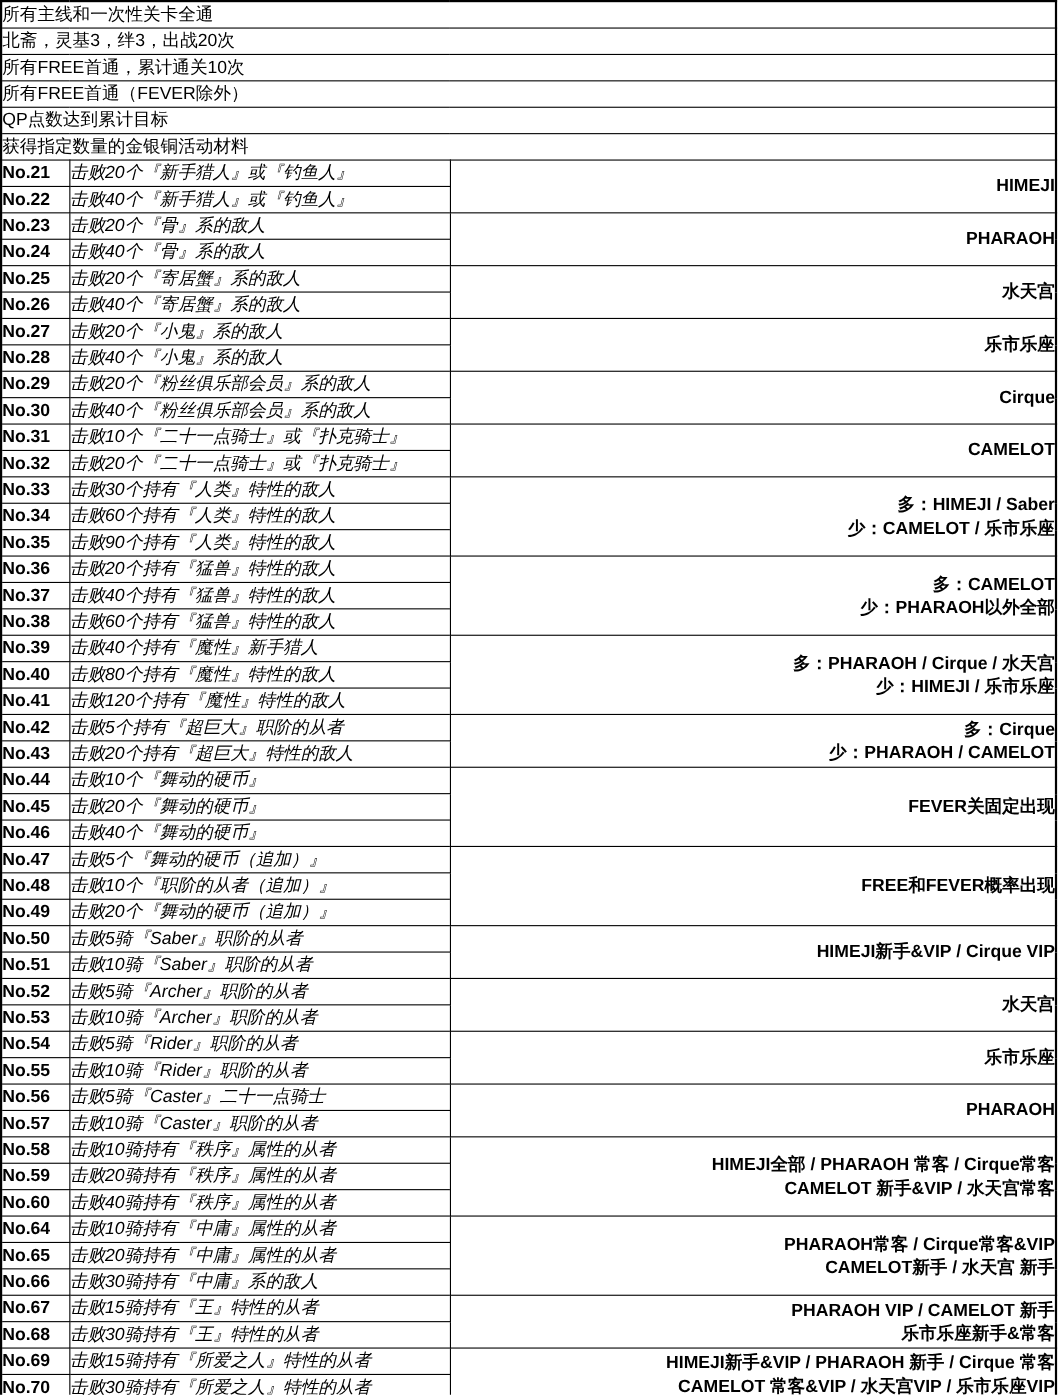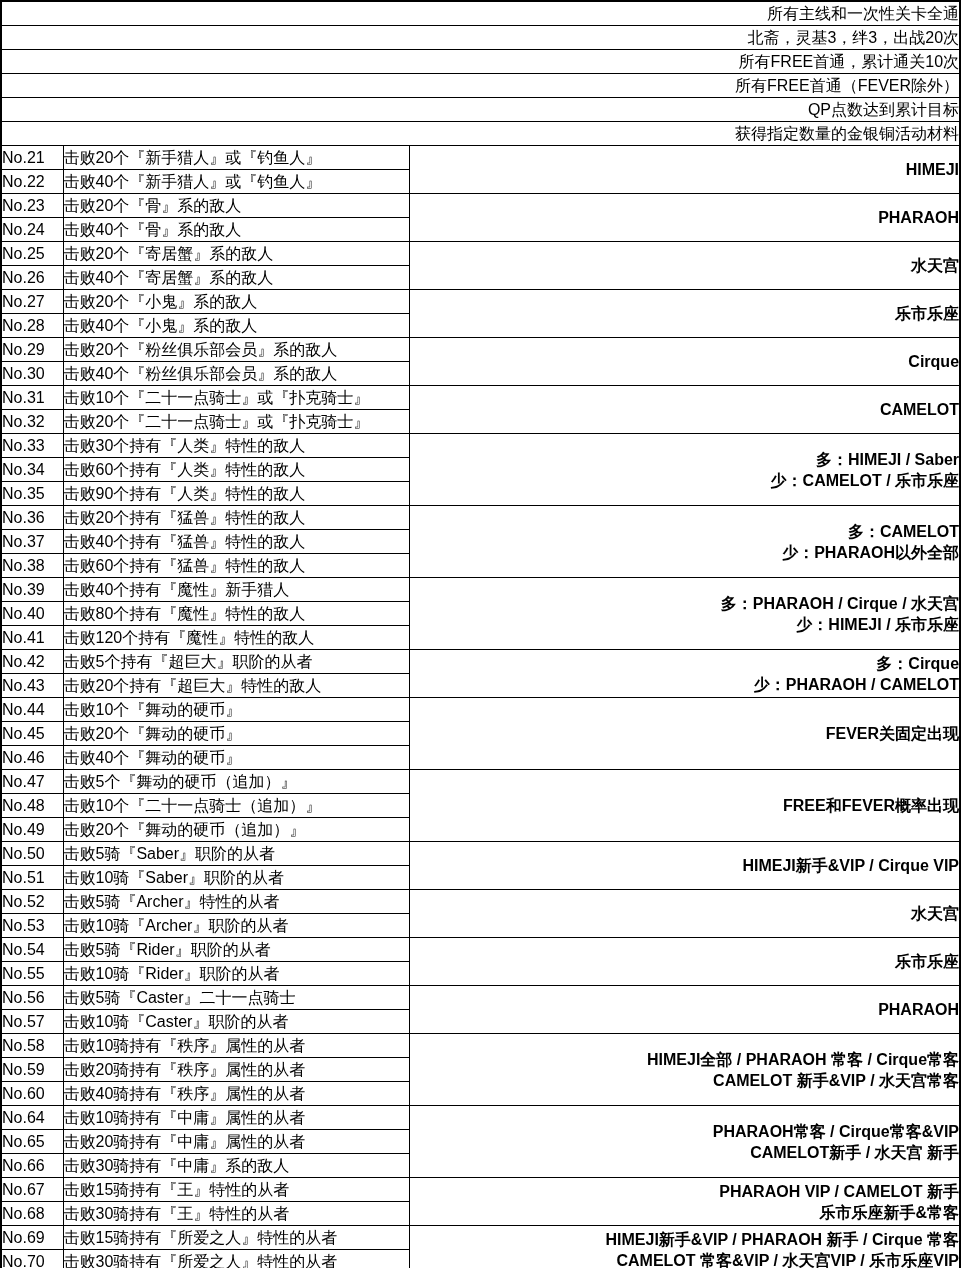--- a/index.html
+++ b/index.html
@@ -26,30 +26,32 @@
     border: 1px solid #000000;
     height: 23px;
     padding: 0;
     font-size: 16px;
     line-height: 21px;
     overflow: hidden;
     white-space: nowrap;
     vertical-align: middle;
   }
   td.hdr {
-    text-align: right;
+    text-align: left;
     margin-top: 25px;
   }
   td.no {
     padding-left: 4px;
     text-align: left;
+    font-weight: bold;
   }
   td.mission {
     padding-left: 5px;
     text-align: left;
+    font-style: italic;
   }
   td.loc {
     text-align: right;
     font-weight: bold;
   }
   td.loc div {
     line-height: 21px;
   }
 </style>
 </head>
@@ -224,40 +226,40 @@
         </tr>
         <tr>
           <td class="no">No.47</td>
           <td class="mission">击败5个『舞动的硬币（追加）』</td>
           <td class="loc" rowspan="3">
             <div>FREE和FEVER概率出现</div>
           </td>
         </tr>
         <tr>
           <td class="no">No.48</td>
-          <td class="mission">击败10个『二十一点骑士（追加）』</td>
+          <td class="mission">击败10个『职阶的从者（追加）』</td>
         </tr>
         <tr>
           <td class="no">No.49</td>
           <td class="mission">击败20个『舞动的硬币（追加）』</td>
         </tr>
         <tr>
           <td class="no">No.50</td>
           <td class="mission">击败5骑『Saber』职阶的从者</td>
           <td class="loc" rowspan="2">
             <div>HIMEJI新手&amp;VIP / Cirque VIP</div>
           </td>
         </tr>
         <tr>
           <td class="no">No.51</td>
           <td class="mission">击败10骑『Saber』职阶的从者</td>
         </tr>
         <tr>
           <td class="no">No.52</td>
-          <td class="mission">击败5骑『Archer』特性的从者</td>
+          <td class="mission">击败5骑『Archer』职阶的从者</td>
           <td class="loc" rowspan="2">
             <div>水天宫</div>
           </td>
         </tr>
         <tr>
           <td class="no">No.53</td>
           <td class="mission">击败10骑『Archer』职阶的从者</td>
         </tr>
         <tr>
           <td class="no">No.54</td>

